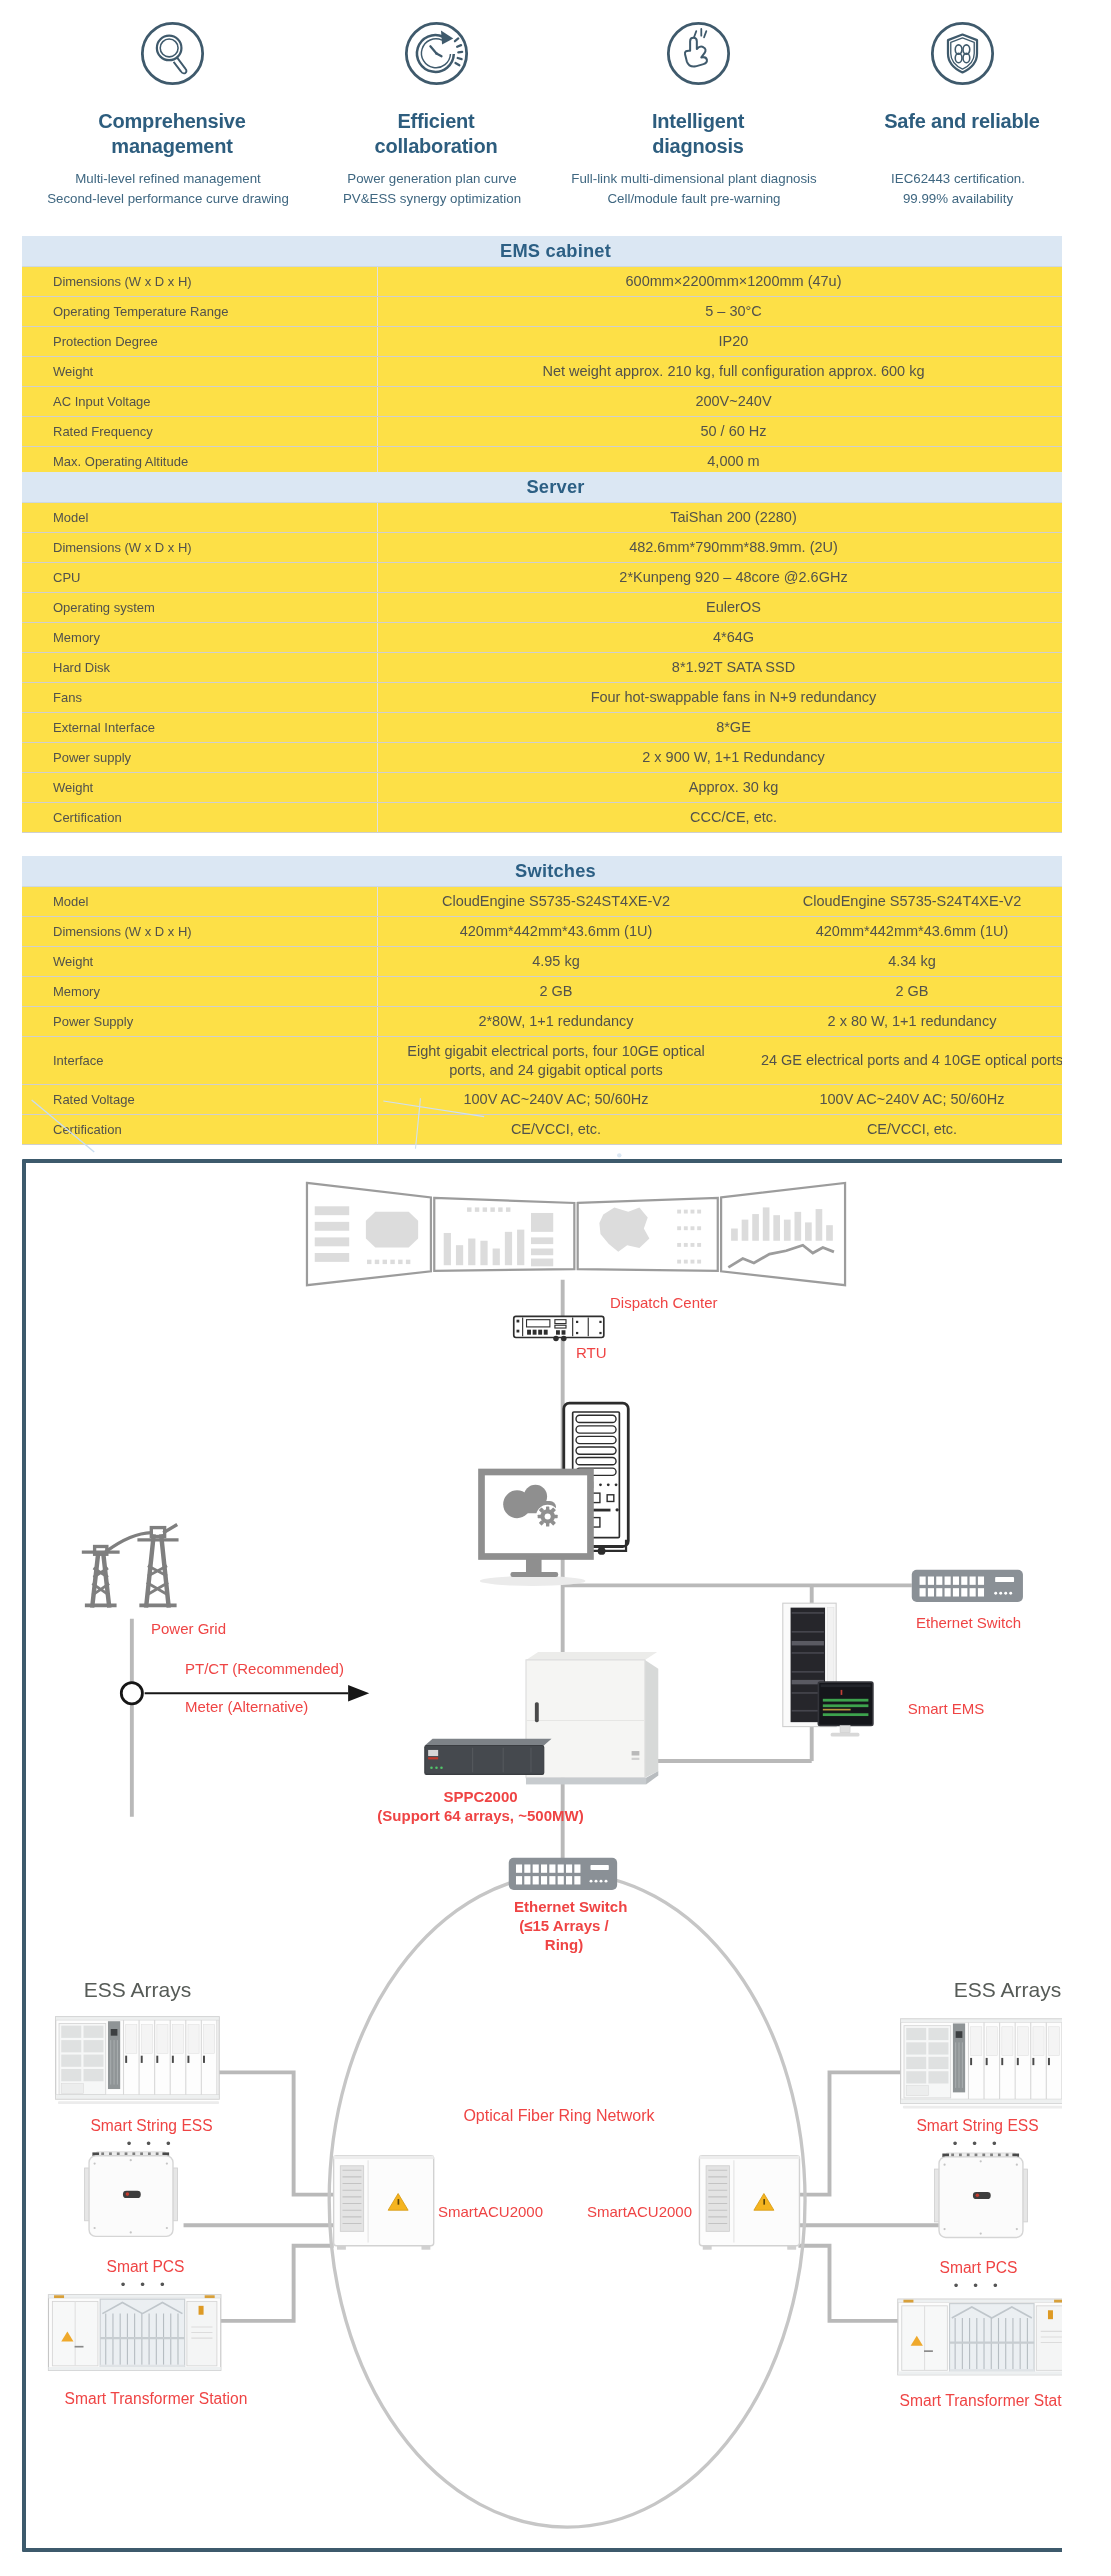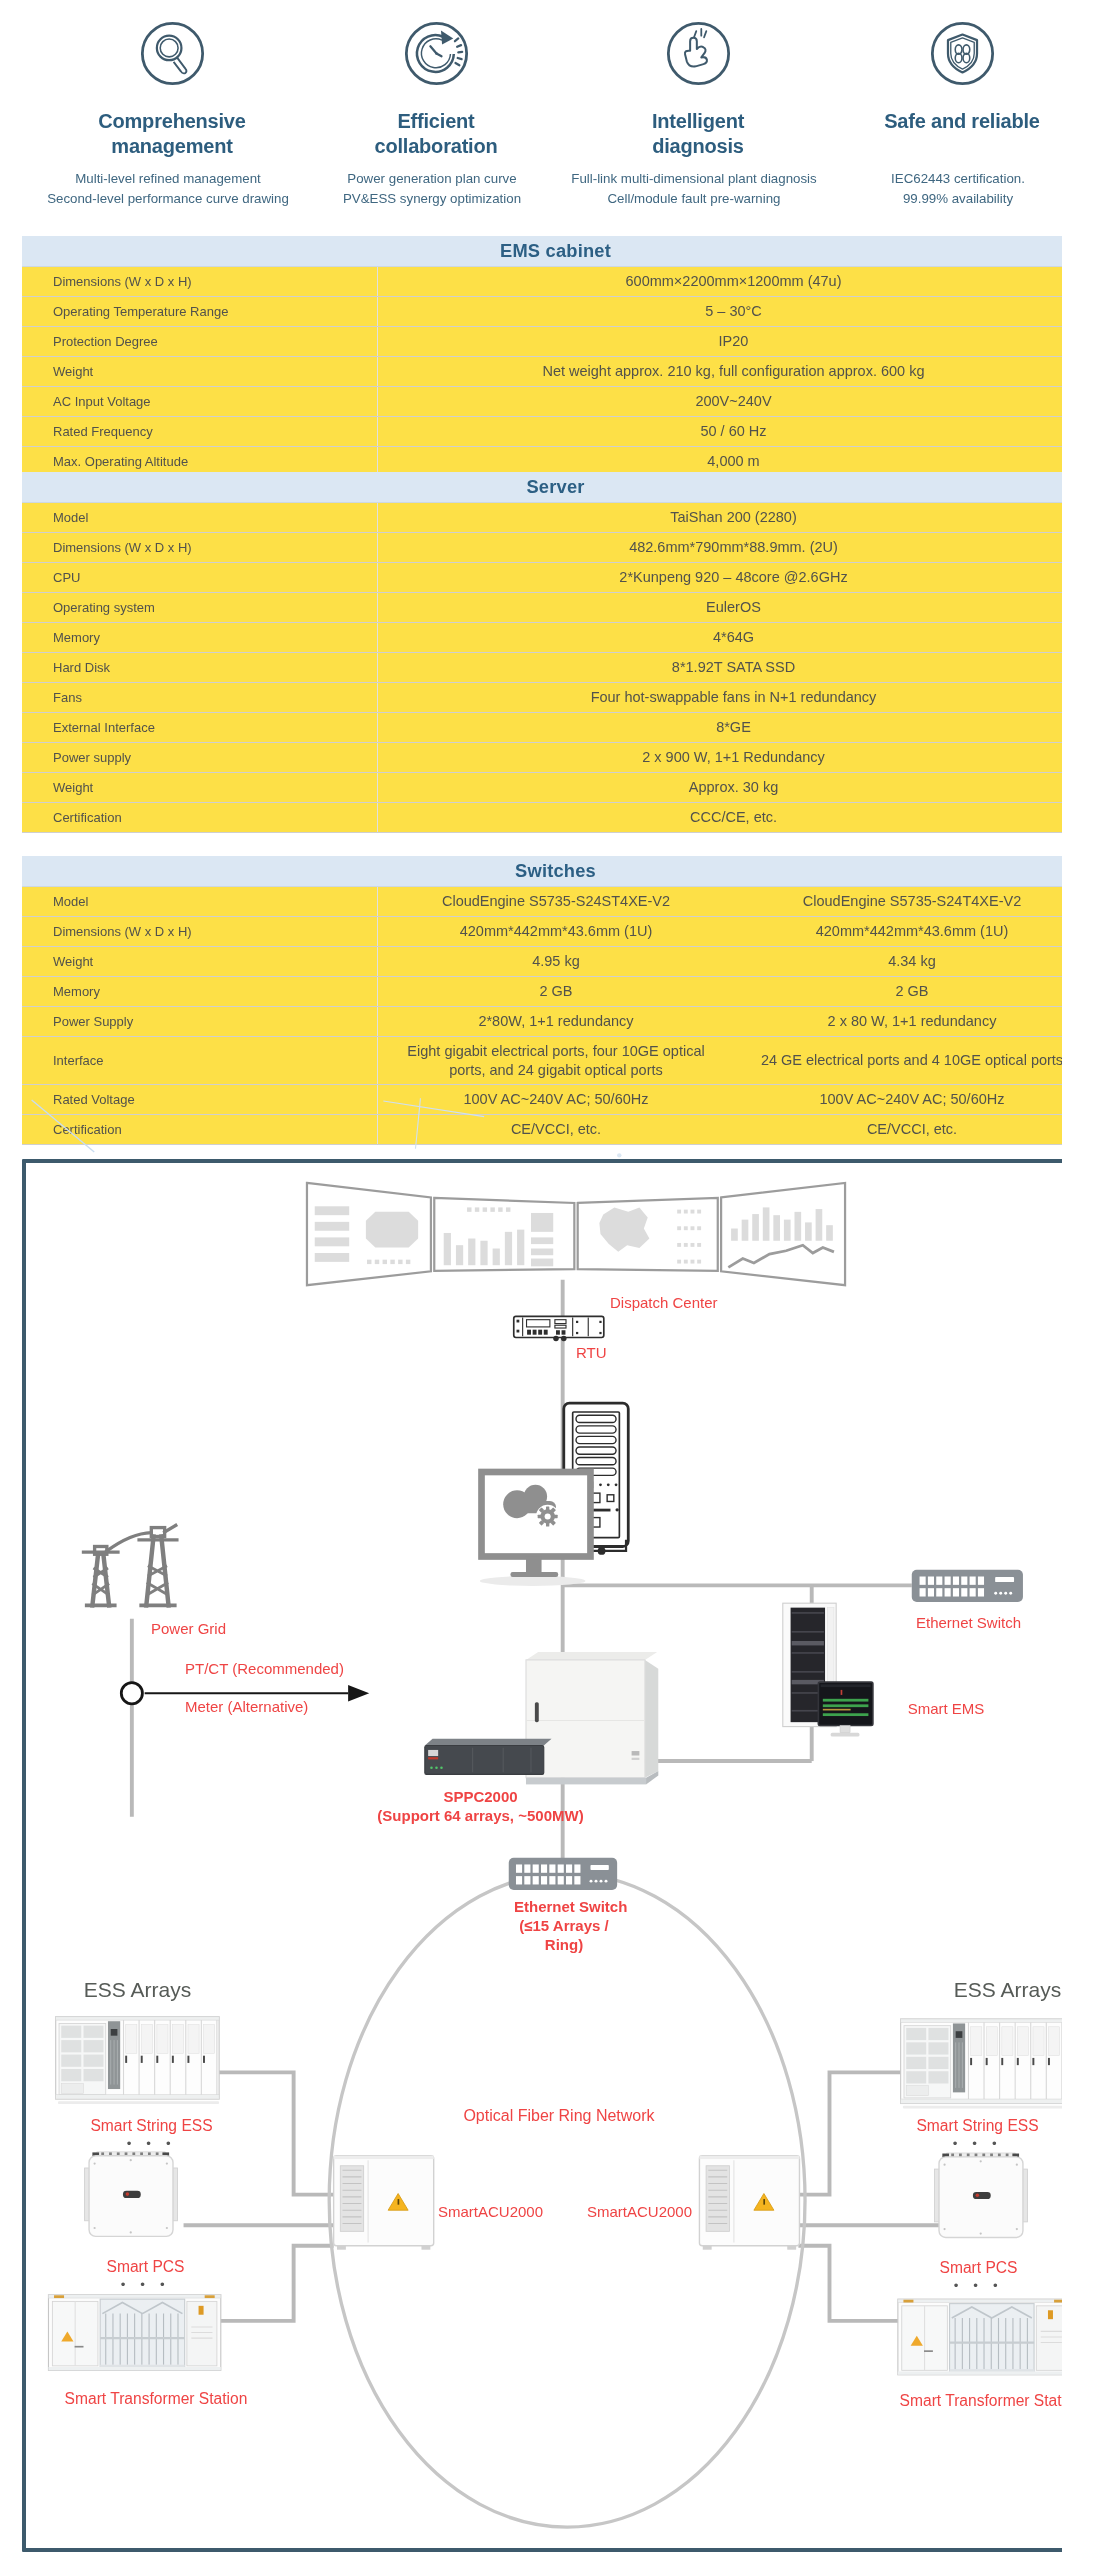--- a/index.html
+++ b/index.html
@@ -166,21 +166,21 @@
     <div class="t-row">
         <div class="t-label">Memory</div>
         <div class="t-value">4*64G</div>
       </div>
     <div class="t-row">
         <div class="t-label">Hard Disk</div>
         <div class="t-value">8*1.92T SATA SSD</div>
       </div>
     <div class="t-row">
         <div class="t-label">Fans</div>
-        <div class="t-value">Four hot-swappable fans in N+1 redundancy</div>
+        <div class="t-value">Four hot-swappable fans in N+9 redundancy</div>
       </div>
     <div class="t-row">
         <div class="t-label">External Interface</div>
         <div class="t-value">8*GE</div>
       </div>
     <div class="t-row">
         <div class="t-label">Power supply</div>
         <div class="t-value">2 x 900 W, 1+1 Redundancy</div>
       </div>
     <div class="t-row">

